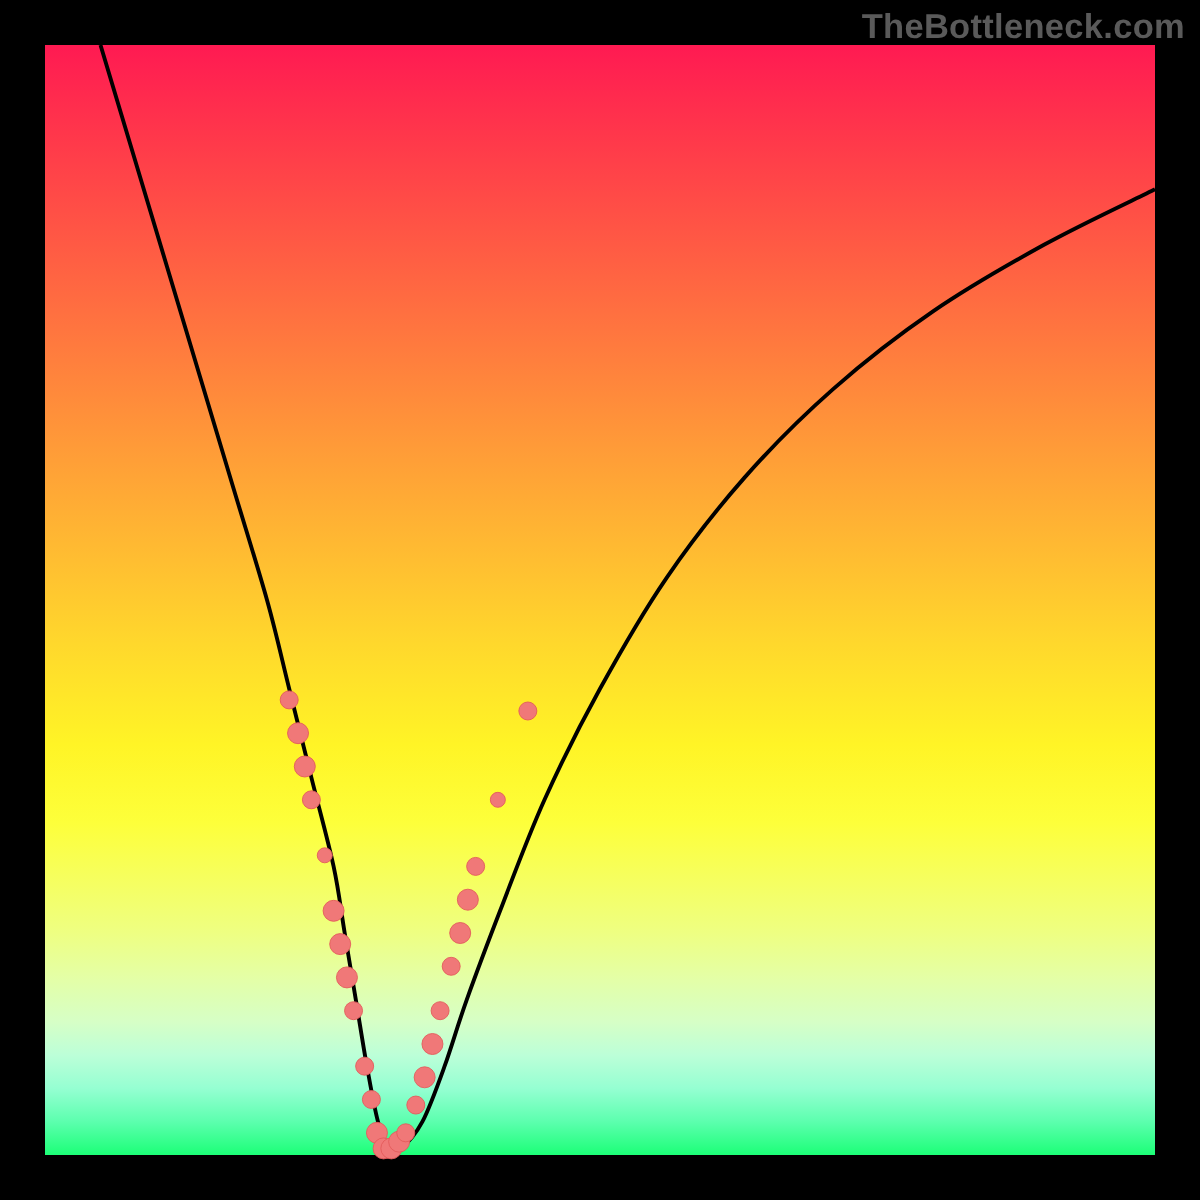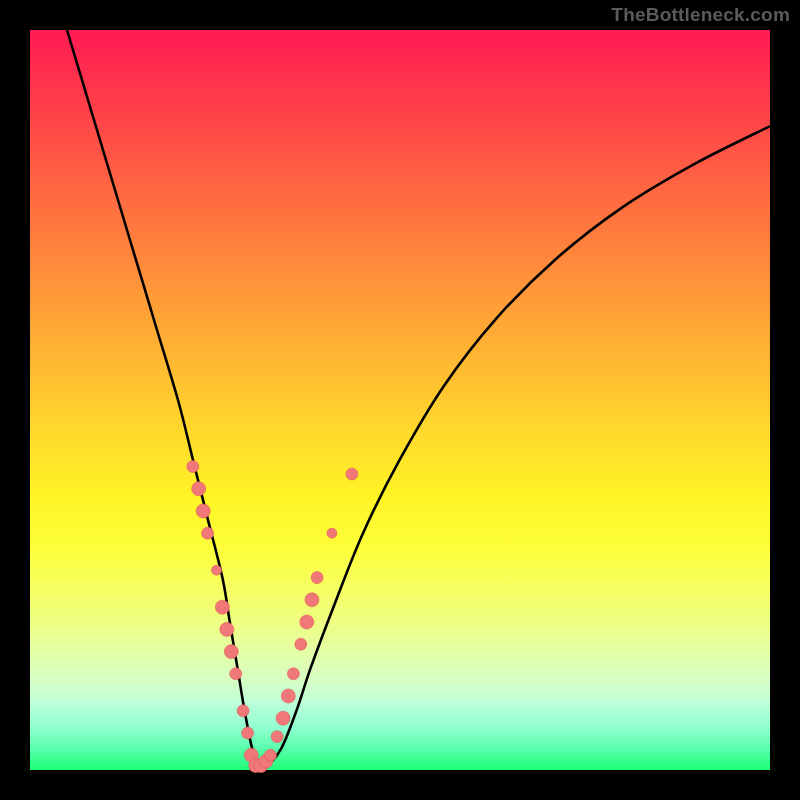--- a/index.html
+++ b/index.html
@@ -50,21 +50,21 @@
     top: 0;
     width: 740px;
     height: 740px;
     overflow: visible;
   }
   .watermark {
     position: absolute;
     top: 4px;
     right: 10px;
     color: #5a5a5a;
-    font-size: 19px;
+    font-size: 23px;
     font-weight: 600;
     letter-spacing: 0.2px;
     user-select: none;
   }
 </style>
 </head>
 <body>
 
 <div class="stage">
   <div class="watermark">TheBottleneck.com</div>

